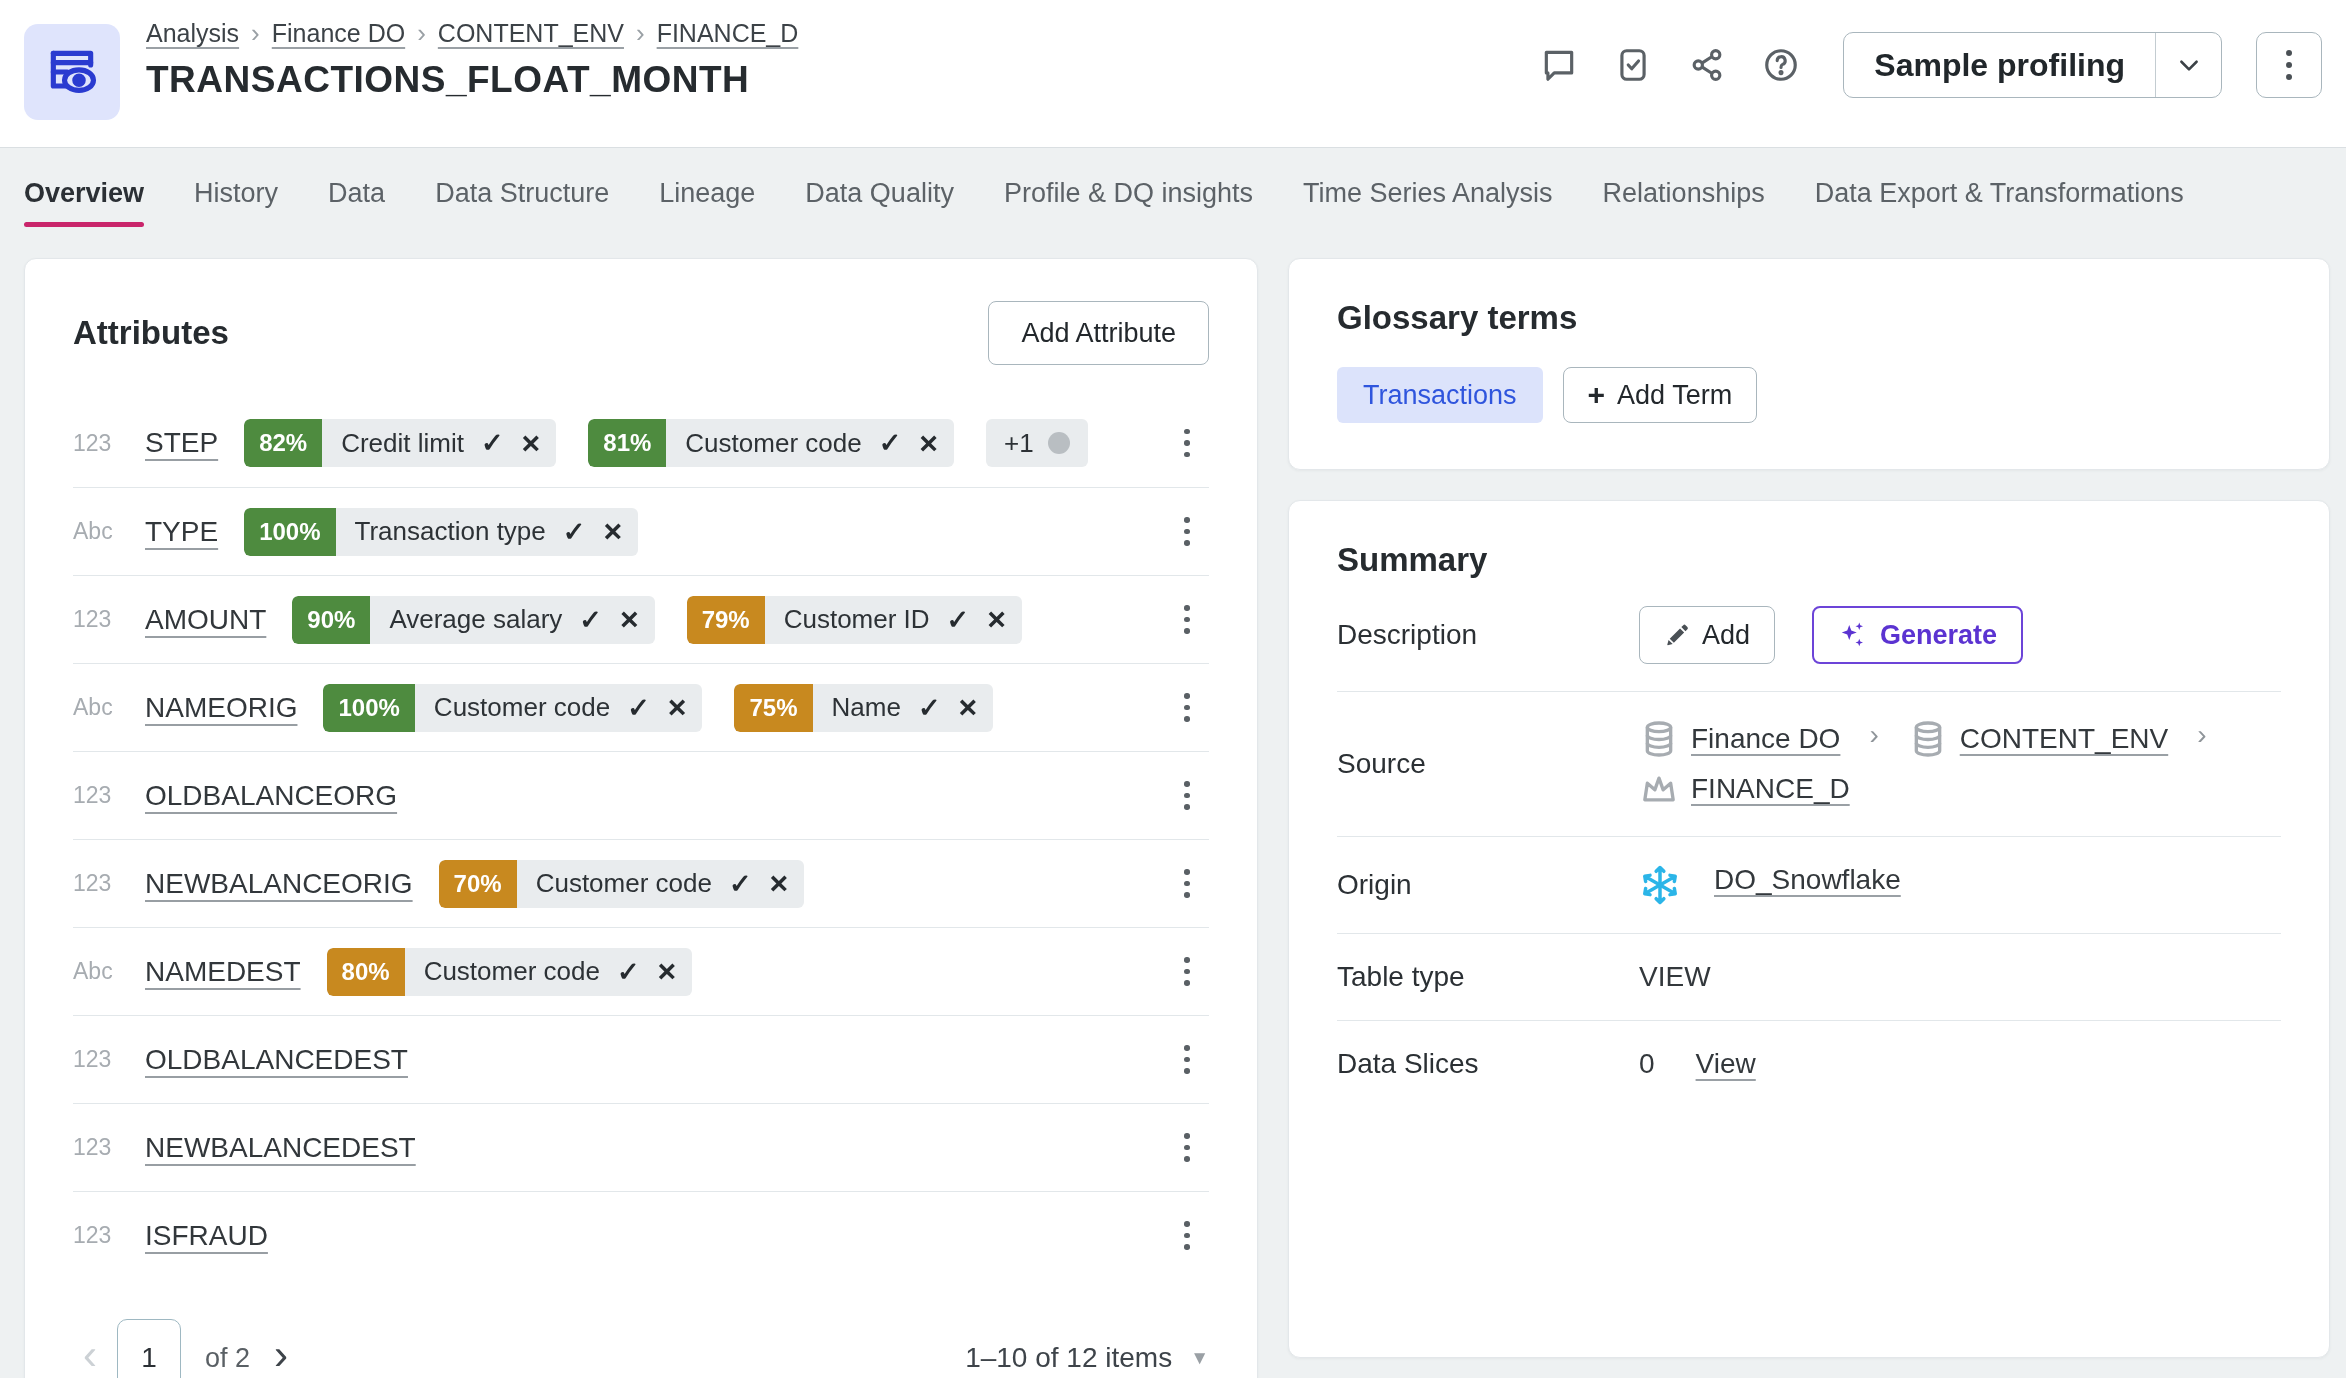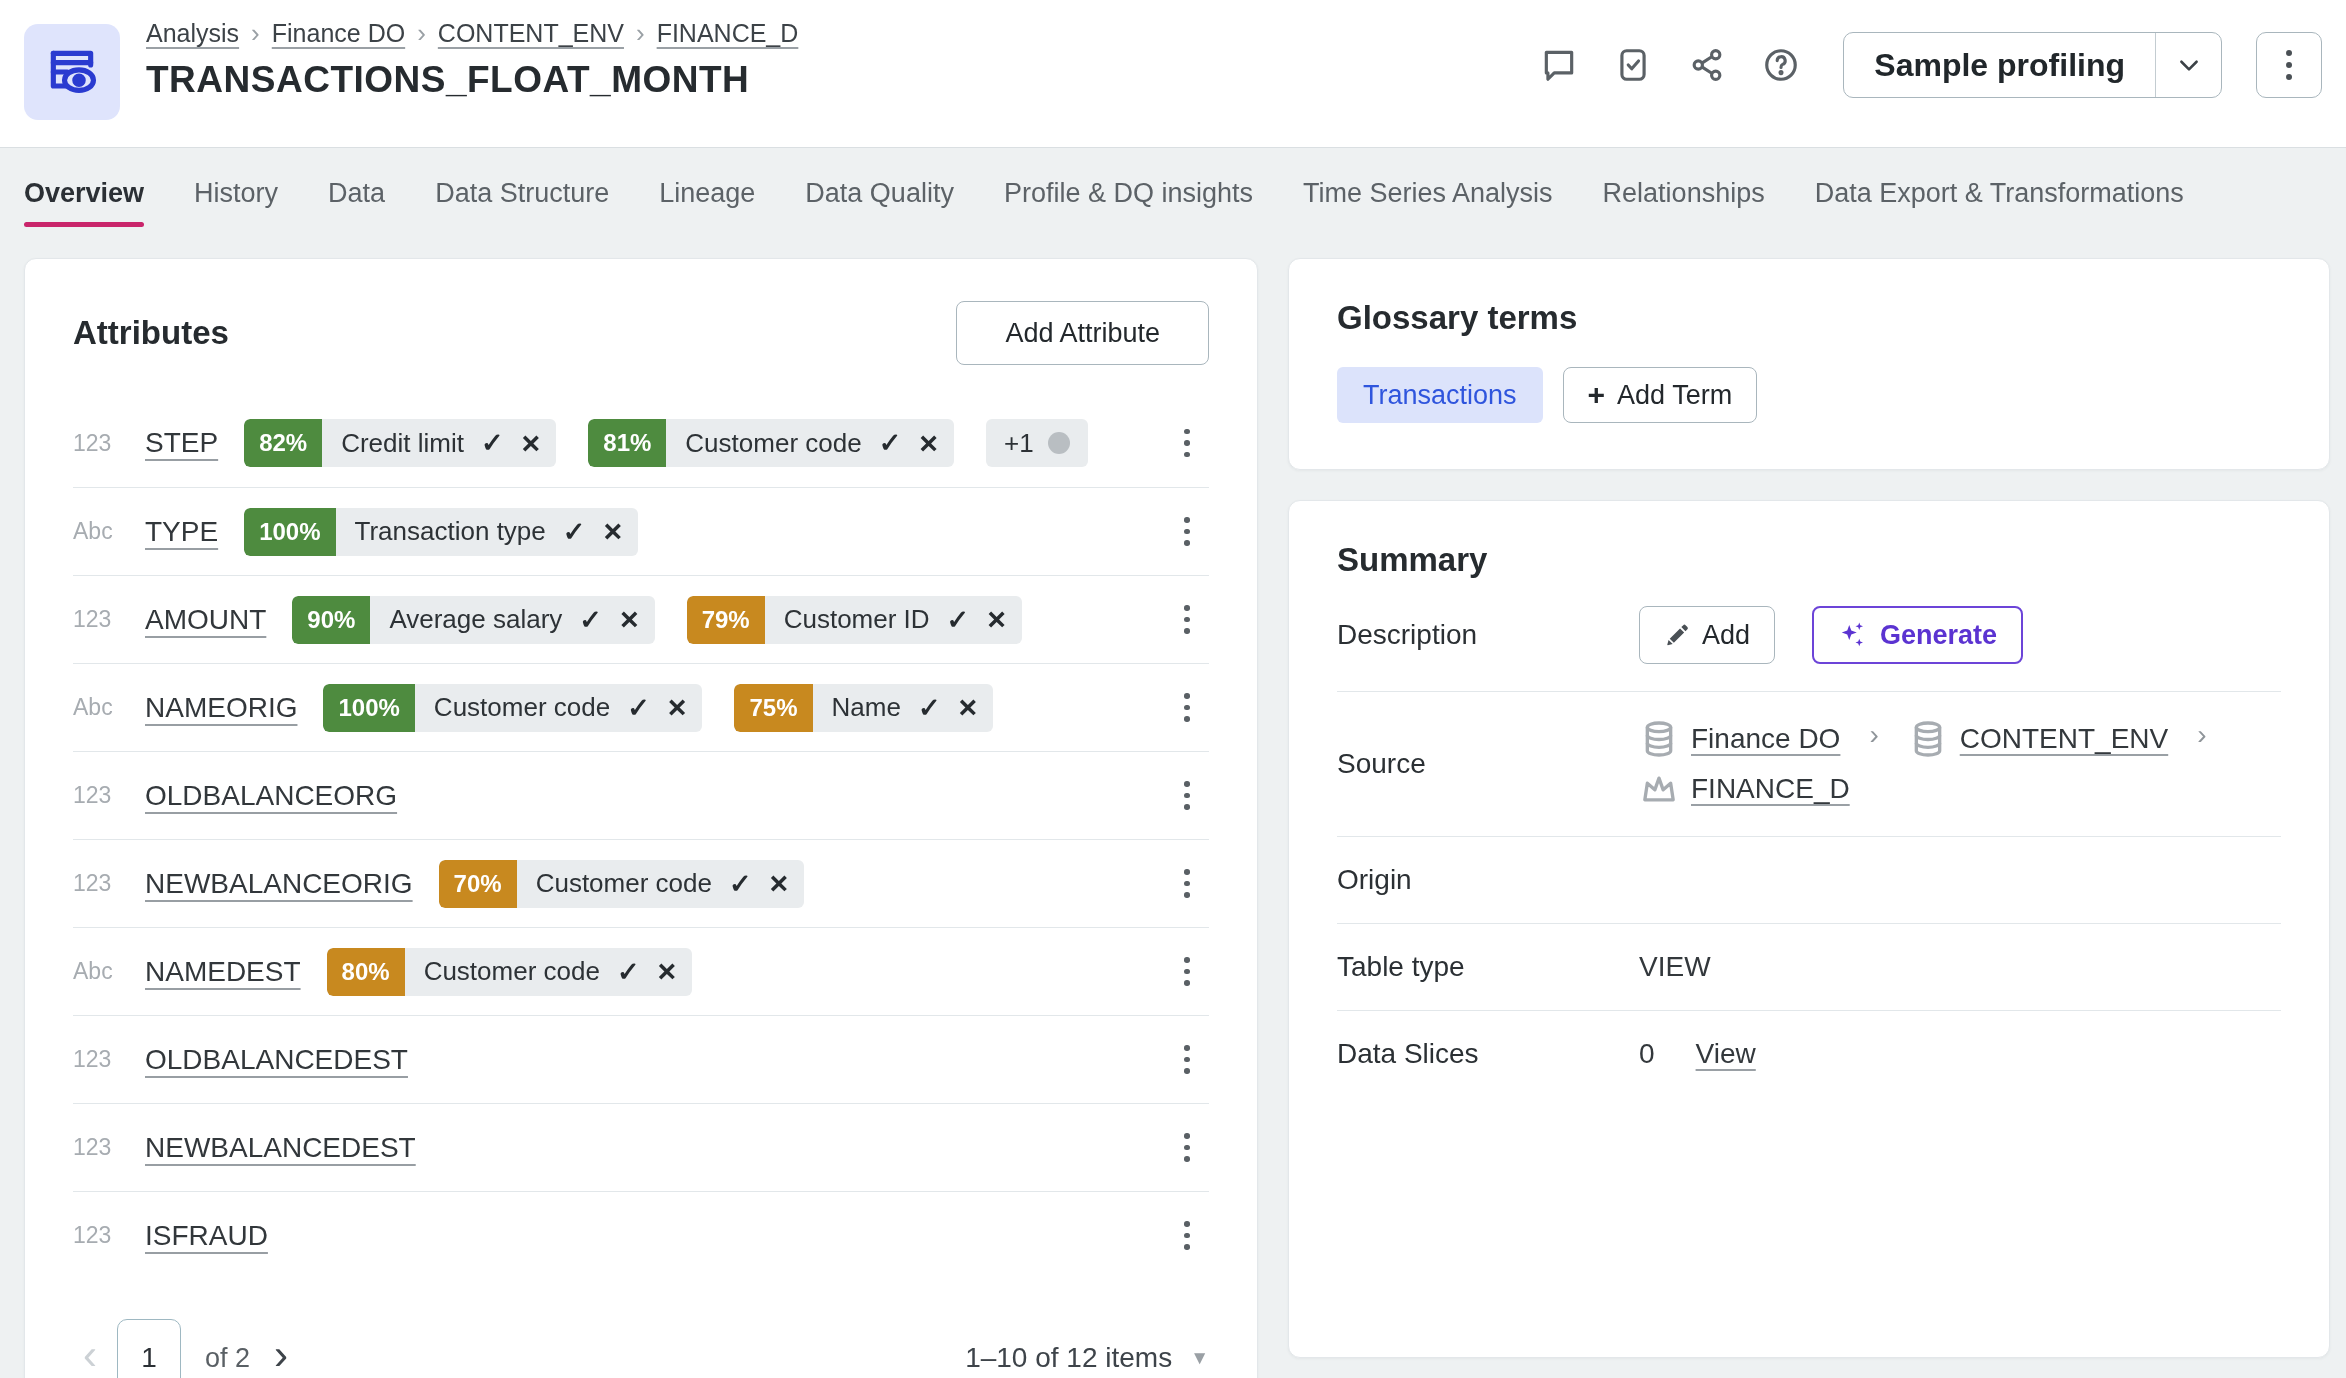--- a/index.html
+++ b/index.html
@@ -34,21 +34,21 @@
   .tab{font-size:27px;color:var(--gray);cursor:pointer;position:relative;padding-bottom:18px;white-space:nowrap;}
   .tab.active{color:#2b3035;font-weight:700;}
   .tab.active::after{content:"";position:absolute;left:0;right:0;bottom:0;height:5px;border-radius:3px;background:var(--pink);}
 
   
   .card{position:absolute;background:var(--card);border:1px solid #e3e7ea;border-radius:12px;box-shadow:0 1px 3px rgba(40,50,60,.05);}
   .left-card{left:24px;top:258px;width:1234px;height:1160px;padding:42px 48px;}
   .attr-head{display:flex;align-items:center;justify-content:space-between;}
   .attr-title{font-size:33px;font-weight:700;}
   .btn{display:inline-flex;align-items:center;justify-content:center;background:#fff;border:1.5px solid var(--border);border-radius:8px;cursor:pointer;color:#23282c;}
-  .add-attr{height:64px;padding:0 48px;font-size:27px;}
+  .add-attr{height:64px;padding:0 32px;font-size:27px;}
 
   .attr-rows{margin-top:34px;}
   .attr-row{display:flex;align-items:center;height:88px;border-top:1.5px solid var(--divider);}
   .attr-row:first-child{border-top:none;}
   .attr-type{width:72px;font-size:23px;color:var(--lightgray);flex:0 0 72px;}
   .attr-name{font-size:28px;color:#32373b;text-decoration:underline;text-decoration-color:#989ea3;text-decoration-thickness:2px;text-underline-offset:7px;margin-right:26px;cursor:pointer;white-space:nowrap;}
   .tags{display:flex;align-items:center;gap:32px;}
   .tag{display:flex;align-items:center;height:48px;background:#e9ecee;border-radius:6px;overflow:hidden;}
   .pct{height:48px;display:flex;align-items:center;padding:0 15px;font-size:24px;font-weight:700;color:#fff;border-radius:6px 0 0 6px;}
   .pct.green{background:var(--green);} .pct.amber{background:var(--amber);}
@@ -440,20 +440,28 @@
               <path d="M3.5 18.5 L5 8.5 L9.5 12.5 L12 5.5 L14.5 12.5 L19 8.5 L20.5 18.5 Z"></path>
             </svg>
           </span>
           <a class="src-link">FINANCE_D</a>
         </span>
       </div>
   </div>
 
   <div class="sum-row">
     <div class="sum-label">Origin</div>
+    <div class="sum-value">
+      <svg width="42" height="42" viewBox="0 0 24 24" stroke="#2bb5e8" stroke-width="2" stroke-linecap="round" fill="none" style="margin-right:10px;">
+        <path d="M12 2 V22 M12 2 L9.8 4.2 M12 2 L14.2 4.2 M12 22 L9.8 19.8 M12 22 L14.2 19.8"></path>
+        <path d="M3.3 7 L20.7 17 M3.3 7 L6.3 6.5 M3.3 7 L3.8 10 M20.7 17 L17.7 17.5 M20.7 17 L20.2 14"></path>
+        <path d="M3.3 17 L20.7 7 M3.3 17 L3.8 14 M3.3 17 L6.3 17.5 M20.7 7 L20.2 10 M20.7 7 L17.7 6.5"></path>
+      </svg>
+      <a class="src-link">DO_Snowflake</a>
+    </div>
   </div>
 
   <div class="sum-row">
     <div class="sum-label">Table type</div>
     <div class="sum-value">
         <span>VIEW</span>
       </div>
   </div>
 
 

